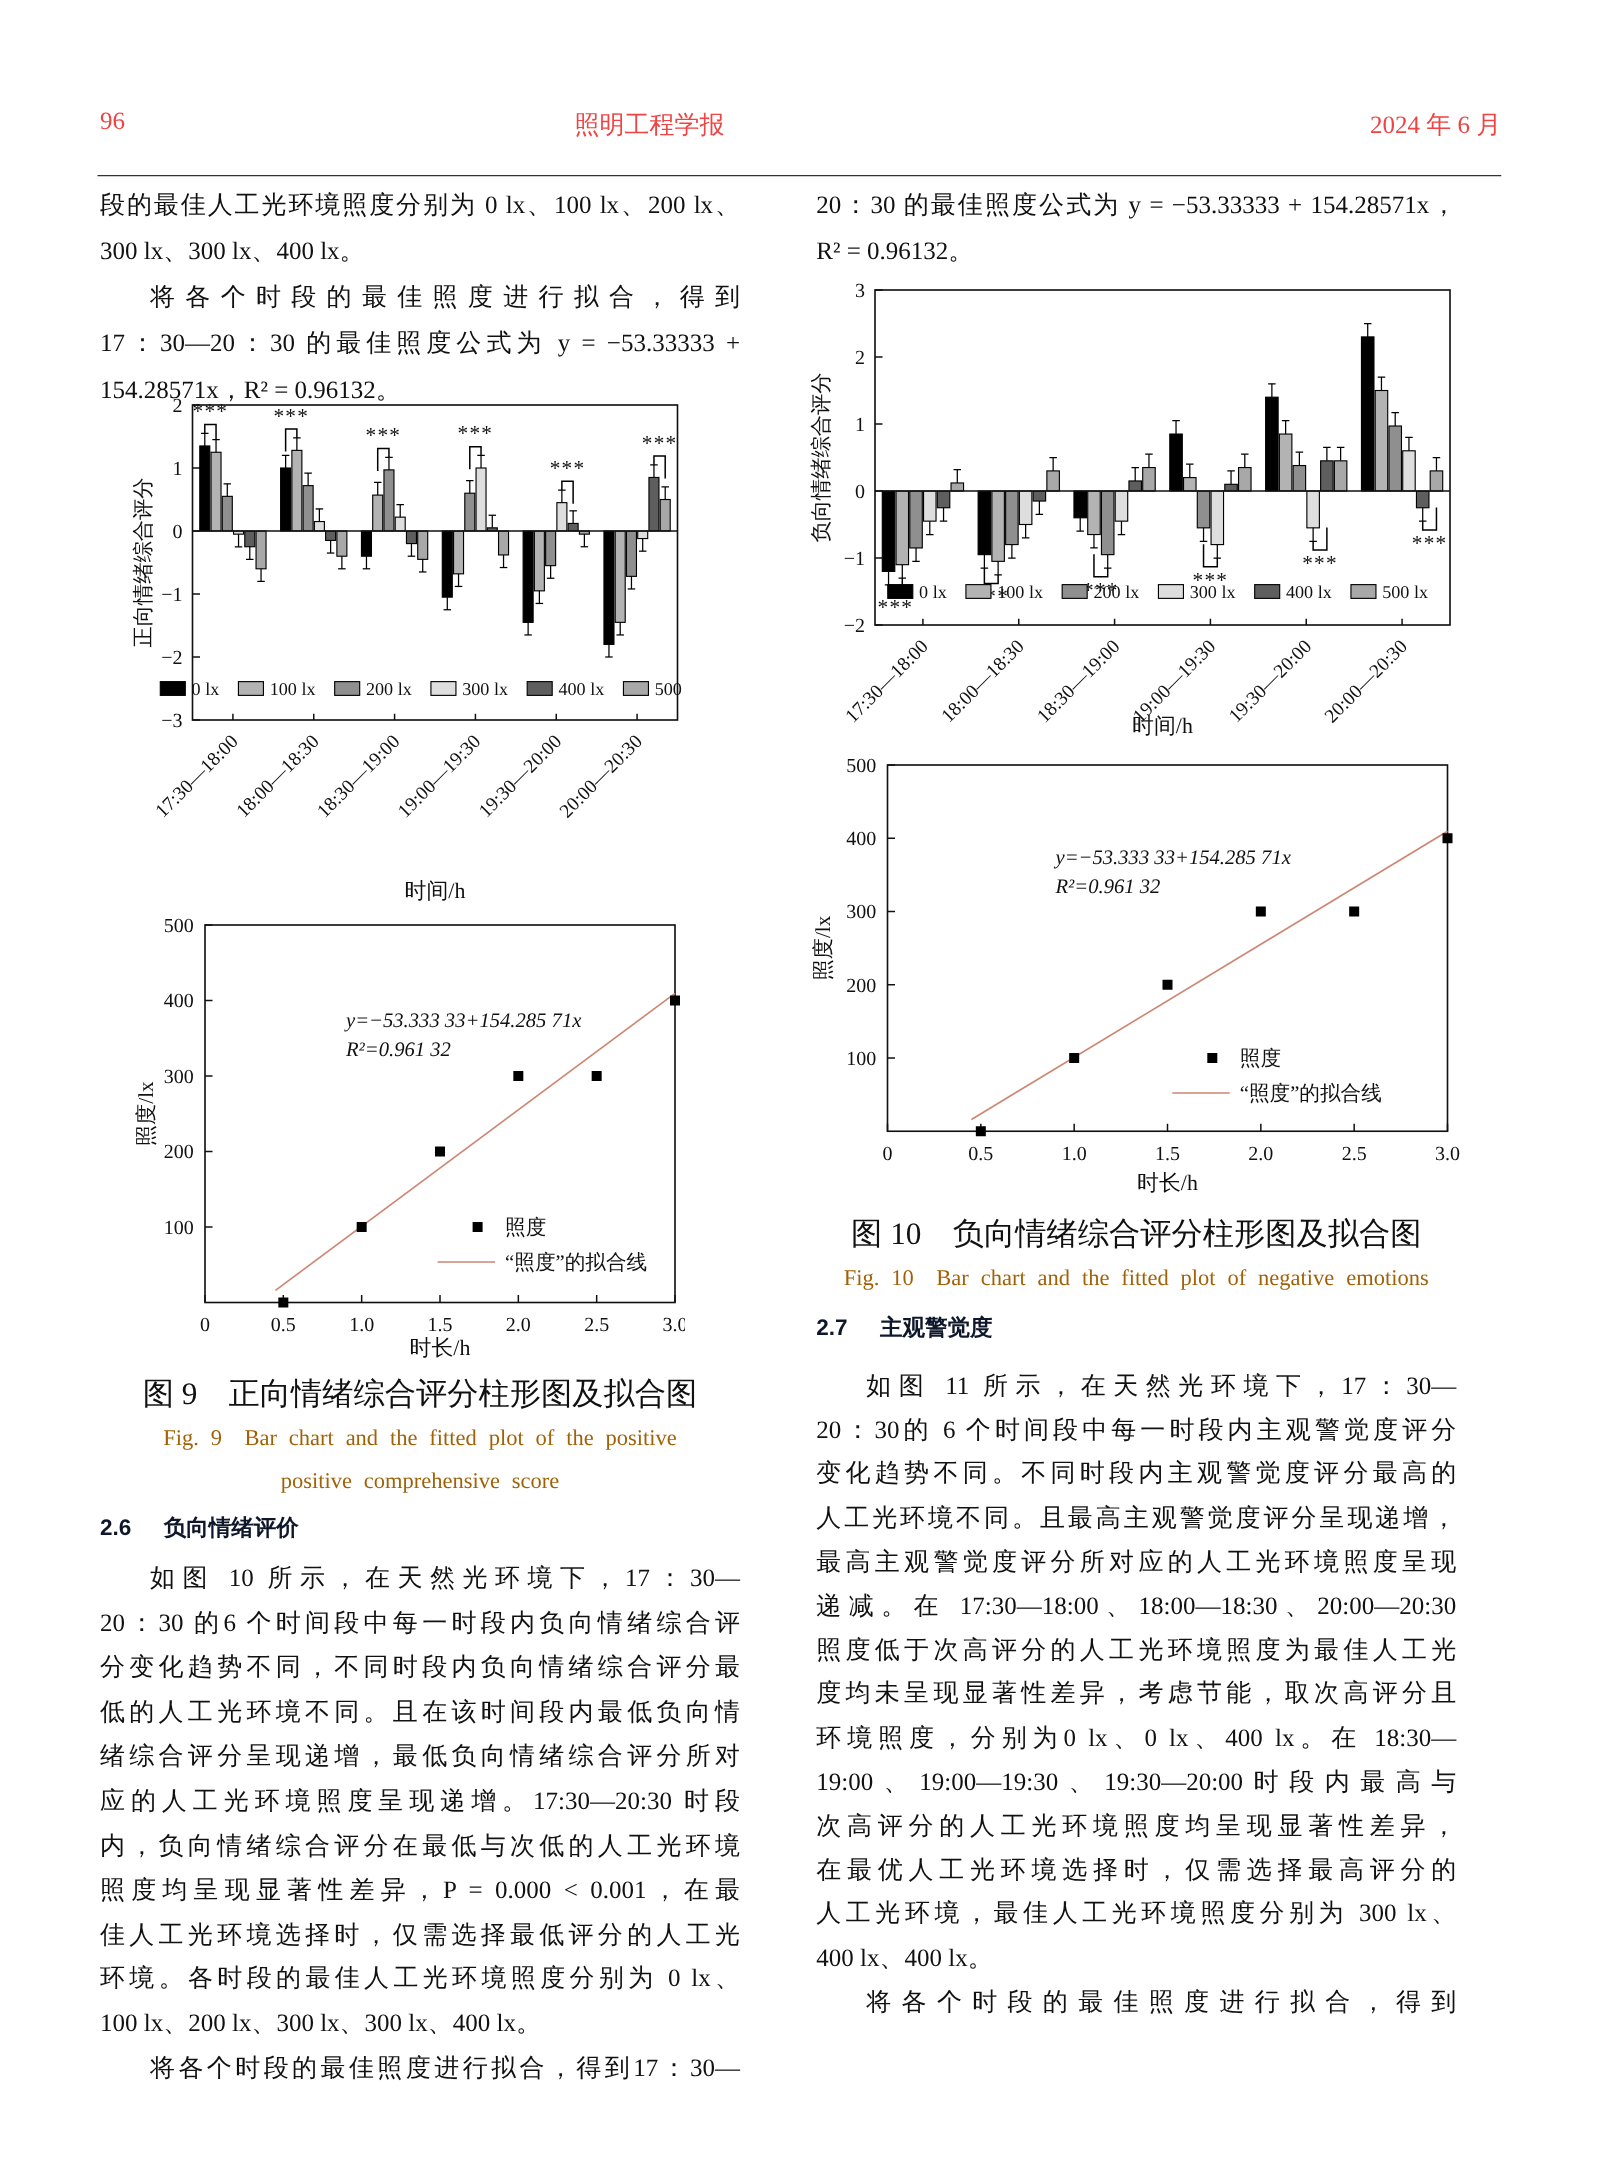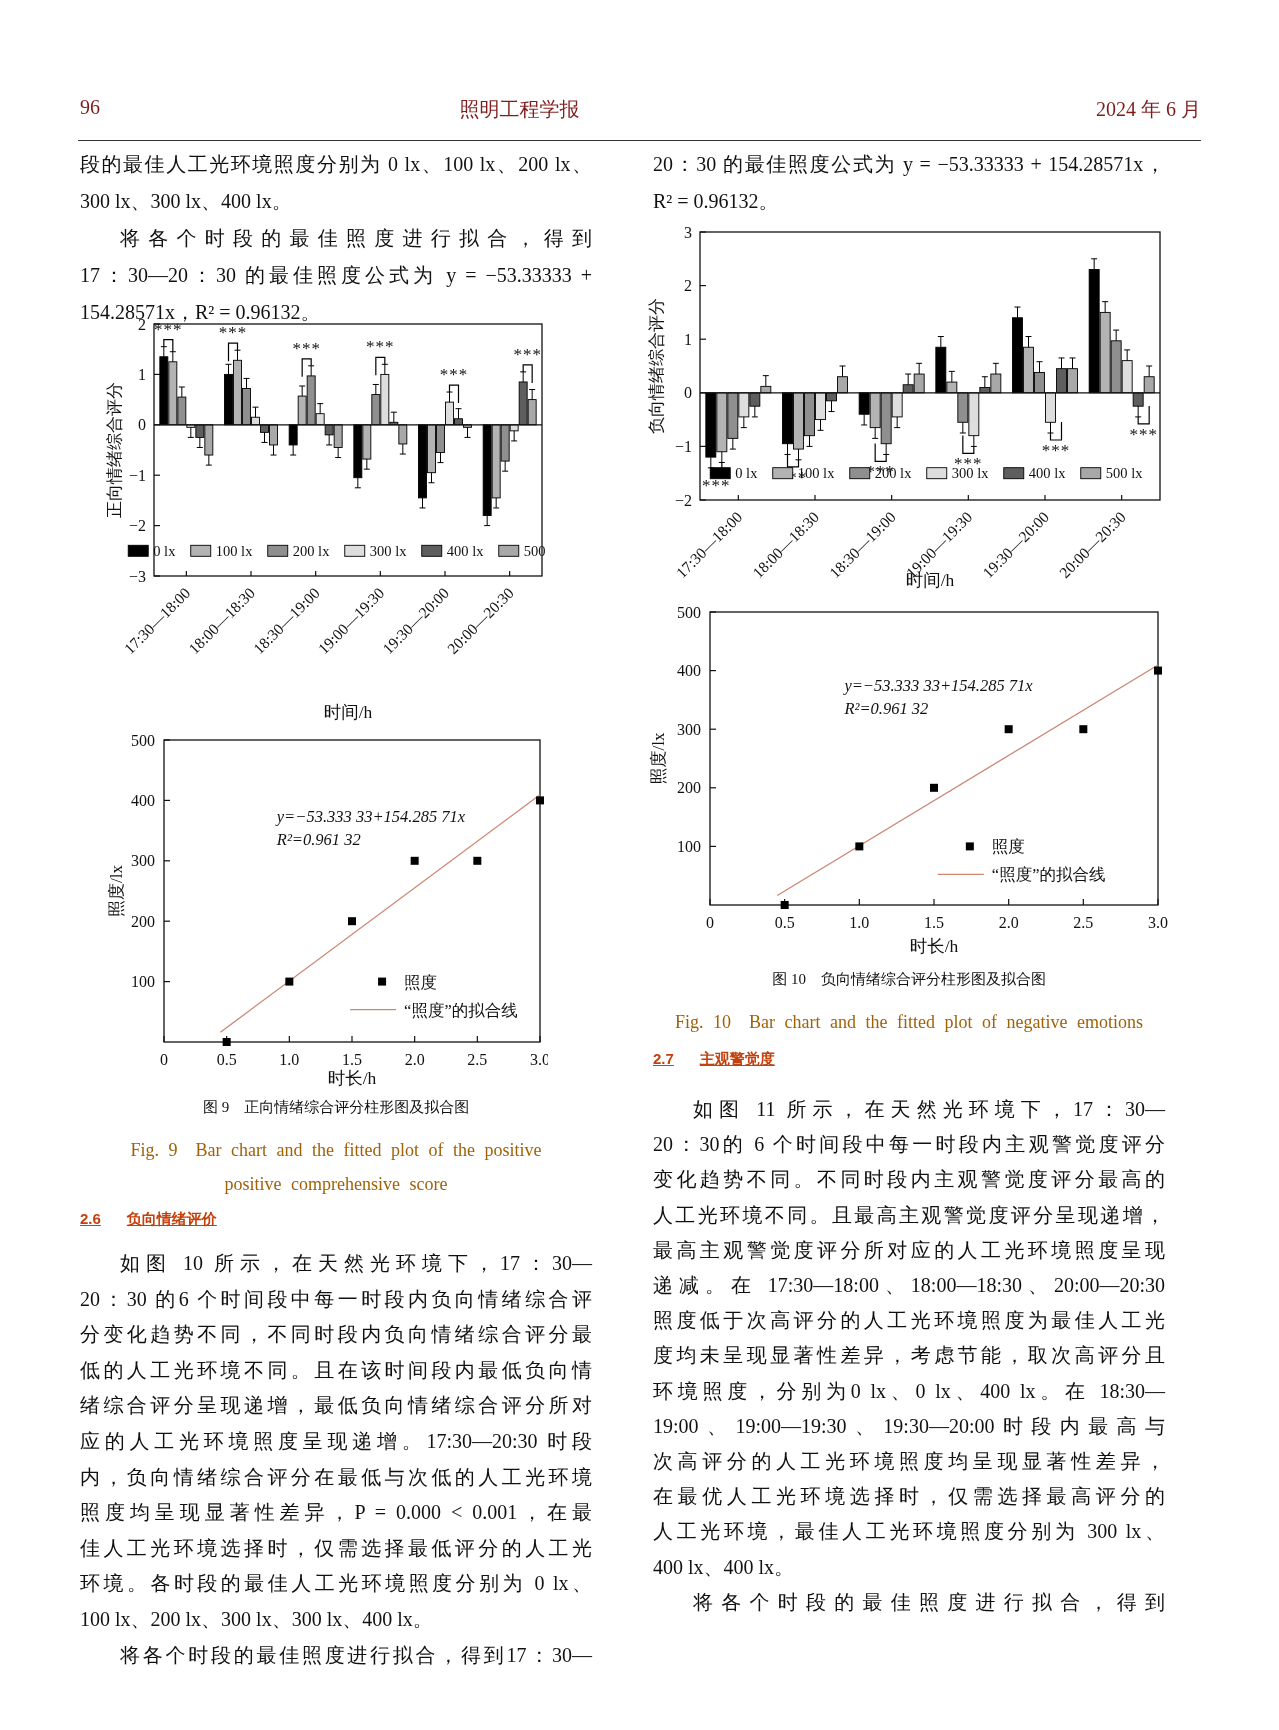--- a/index.html
+++ b/index.html
@@ -1,31 +1,31 @@
 <!DOCTYPE html>
 <html><head>
 <meta charset="utf-8">
 <style>
   html,body{margin:0;padding:0;background:#ffffff;}
   .page{position:relative;width:1279px;height:1730px;background:#ffffff;overflow:hidden;
         font-family:"Liberation Serif","DejaVu Serif",serif;color:#1a1a1a;}
-  .hdr{position:absolute;top:96px;font-size:20px;color:#7f1d1d;}
+  .hdr{position:absolute;top:86px;font-size:20px;color:#ef4444;}
   .hdr-num{left:80px;}
   .hdr-title{left:0;width:1039px;text-align:center;font-family:Liberation Serif, serif;}
   .hdr-date{right:78px;}
   .hdr-rule{position:absolute;left:78px;top:140px;width:1123px;height:1px;background:#333;}
   .textblock{position:absolute;font-size:20px;line-height:36.4px;color:#111;}
   .line{text-align:justify;text-align-last:justify;white-space:normal;}
   .line.nj{text-align-last:auto;}
   .line.ind{text-indent:2em;}
   .chart{position:absolute;}
-  .cap-cn{position:absolute;font-size:15px;text-align:center;color:#111;}
+  .cap-cn{position:absolute;font-size:25px;text-align:center;color:#111;}
   .cap-en{position:absolute;font-size:18px;text-align:center;color:#a16207;word-spacing:5px;}
-  .sec{position:absolute;font-weight:bold;font-size:15px;color:#c2410c;
-       font-family:"Liberation Sans","DejaVu Sans",sans-serif;text-decoration:underline;}
+  .sec{position:absolute;font-weight:bold;font-size:18px;color:#0f172a;
+       font-family:"Liberation Sans","DejaVu Sans",sans-serif;}
   .sec .sec-n{margin-right:26px;}
   svg text{fill:#111;}
 </style>
 </head>
 <body>
 
 <div class="page">
 
   <div class="hdr hdr-num">96</div>
   <div class="hdr hdr-title">照明工程学报</div>

